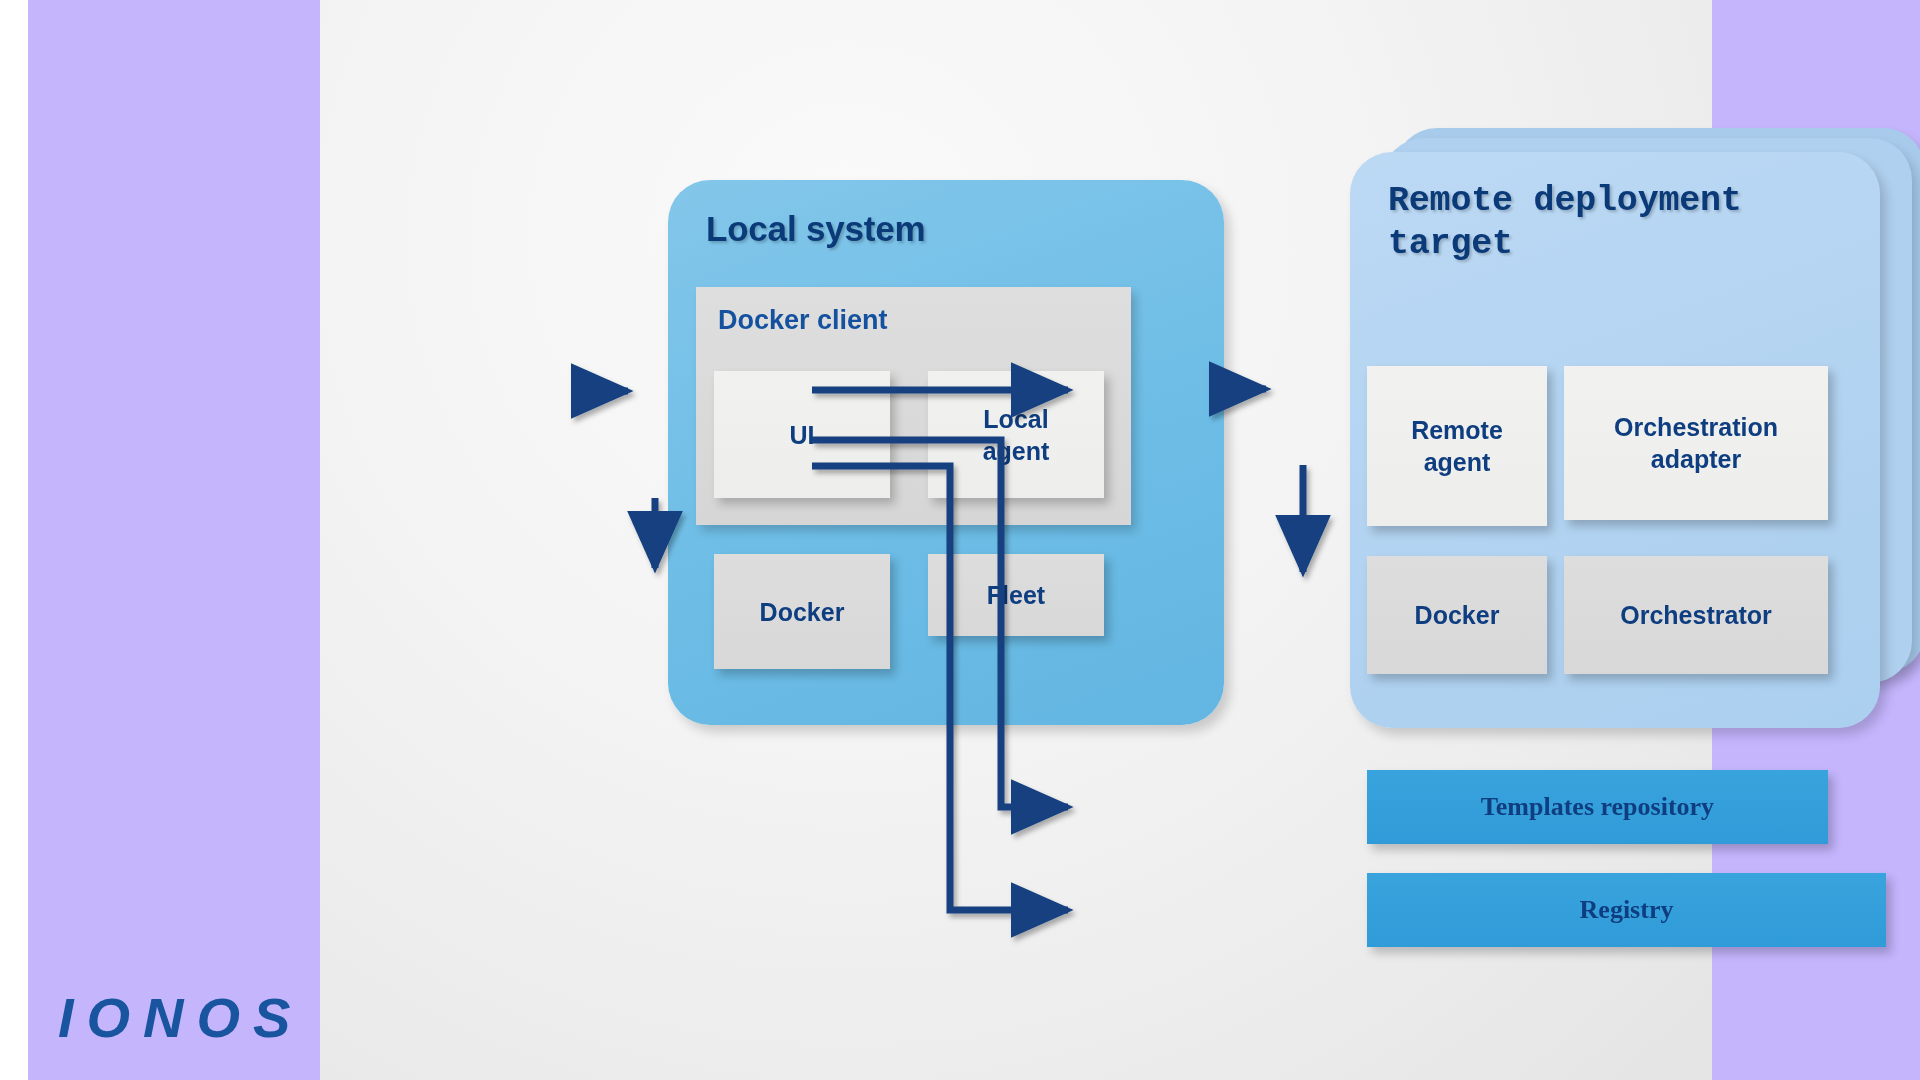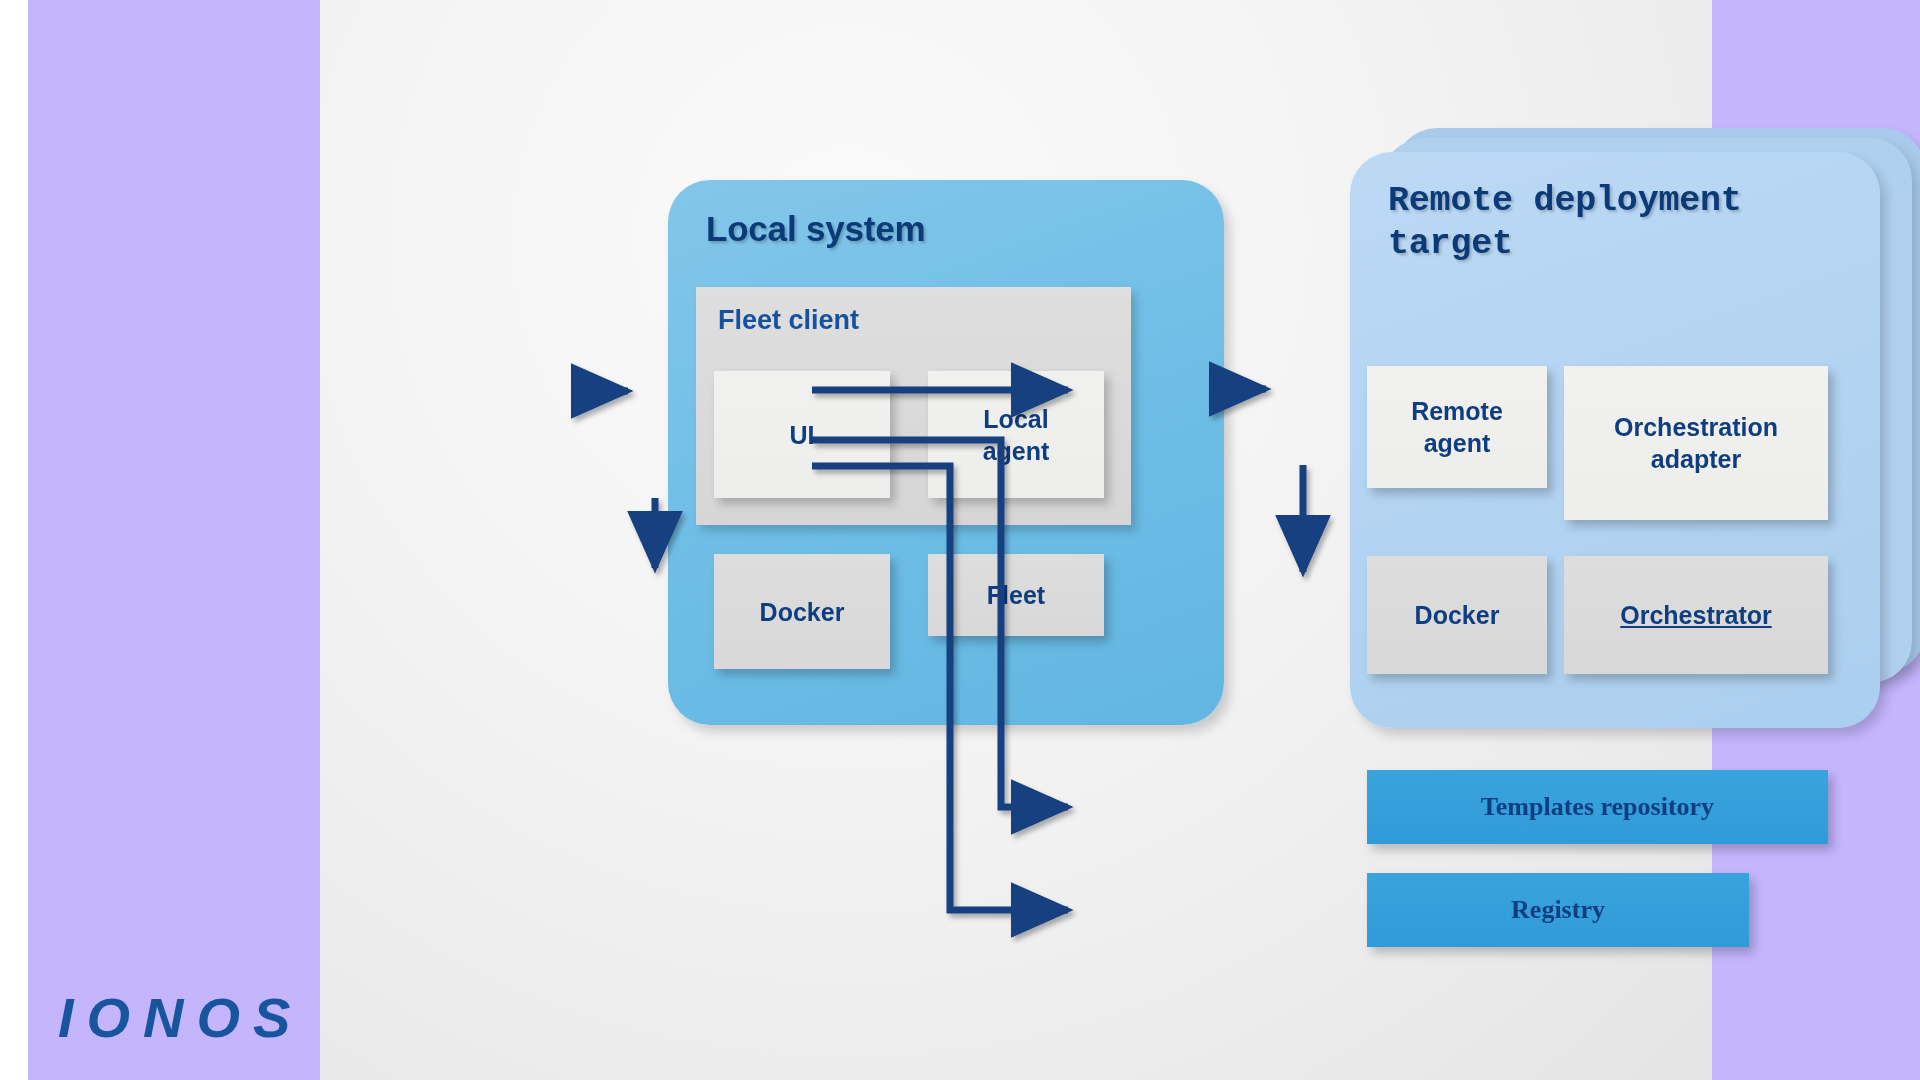--- a/index.html
+++ b/index.html
@@ -73,27 +73,27 @@
   .node.blue  {
     background: linear-gradient(180deg,#39a3dd 0%, #2f9bd8 100%);
     color: #0e3d80; font-size: 26px; font-family: Liberation Serif, serif;
   }
 
   #node-ui            { left: 394px;  top: 371px; width: 176px; height: 127px; }
   #node-local-agent   { left: 608px;  top: 371px; width: 176px; height: 127px; }
   #node-docker-local  { left: 394px;  top: 554px; width: 176px; height: 115px; }
   #node-fleet         { left: 608px;  top: 554px; width: 176px; height: 82px; }
 
-  #node-remote-agent  { left: 1047px; top: 366px; width: 180px; height: 122px; }
+  #node-remote-agent  { left: 1047px; top: 366px; width: 180px; height: 160px; }
   #node-orch-adapter  { left: 1244px; top: 366px; width: 264px; height: 154px; }
   #node-docker-remote { left: 1047px; top: 556px; width: 180px; height: 118px; }
-  #node-orchestrator  { left: 1244px; top: 556px; width: 264px; height: 118px; text-decoration: underline; }
+  #node-orchestrator  { left: 1244px; top: 556px; width: 264px; height: 118px; }
 
   #node-templates     { left: 1047px; top: 770px; width: 461px; height: 74px; }
-  #node-registry      { left: 1047px; top: 873px; width: 382px; height: 74px; }
+  #node-registry      { left: 1047px; top: 873px; width: 519px; height: 74px; }
 
   
   #wires { position: absolute; left: 0; top: 0; width: 1920px; height: 1080px; pointer-events: none; }
 
   
   #logo {
     position: absolute; left: 30px; top: 985px;
     font-size: 56px; font-weight: bold; color: #18559e;
     letter-spacing: 13px; font-family: "Liberation Sans", sans-serif; font-style: italic;
   }
@@ -109,21 +109,21 @@
 
     <div class="group" id="local-system">
       <div class="group-title">Local system</div>
     </div>
 
     <div class="group" id="remote-target">
       <div class="group-title">Remote deployment target</div>
     </div>
 
     <div id="local-client">
-      <div class="sub-title">Fleet client</div>
+      <div class="sub-title">Docker client</div>
     </div>
 
     <div class="node light" id="node-ui">
       <span>UI</span>
     </div>
     <div class="node light" id="node-local-agent">
       <span class="ml">Local<br>agent</span>
     </div>
     <div class="node grey" id="node-docker-local">
       <span>Docker</span>

